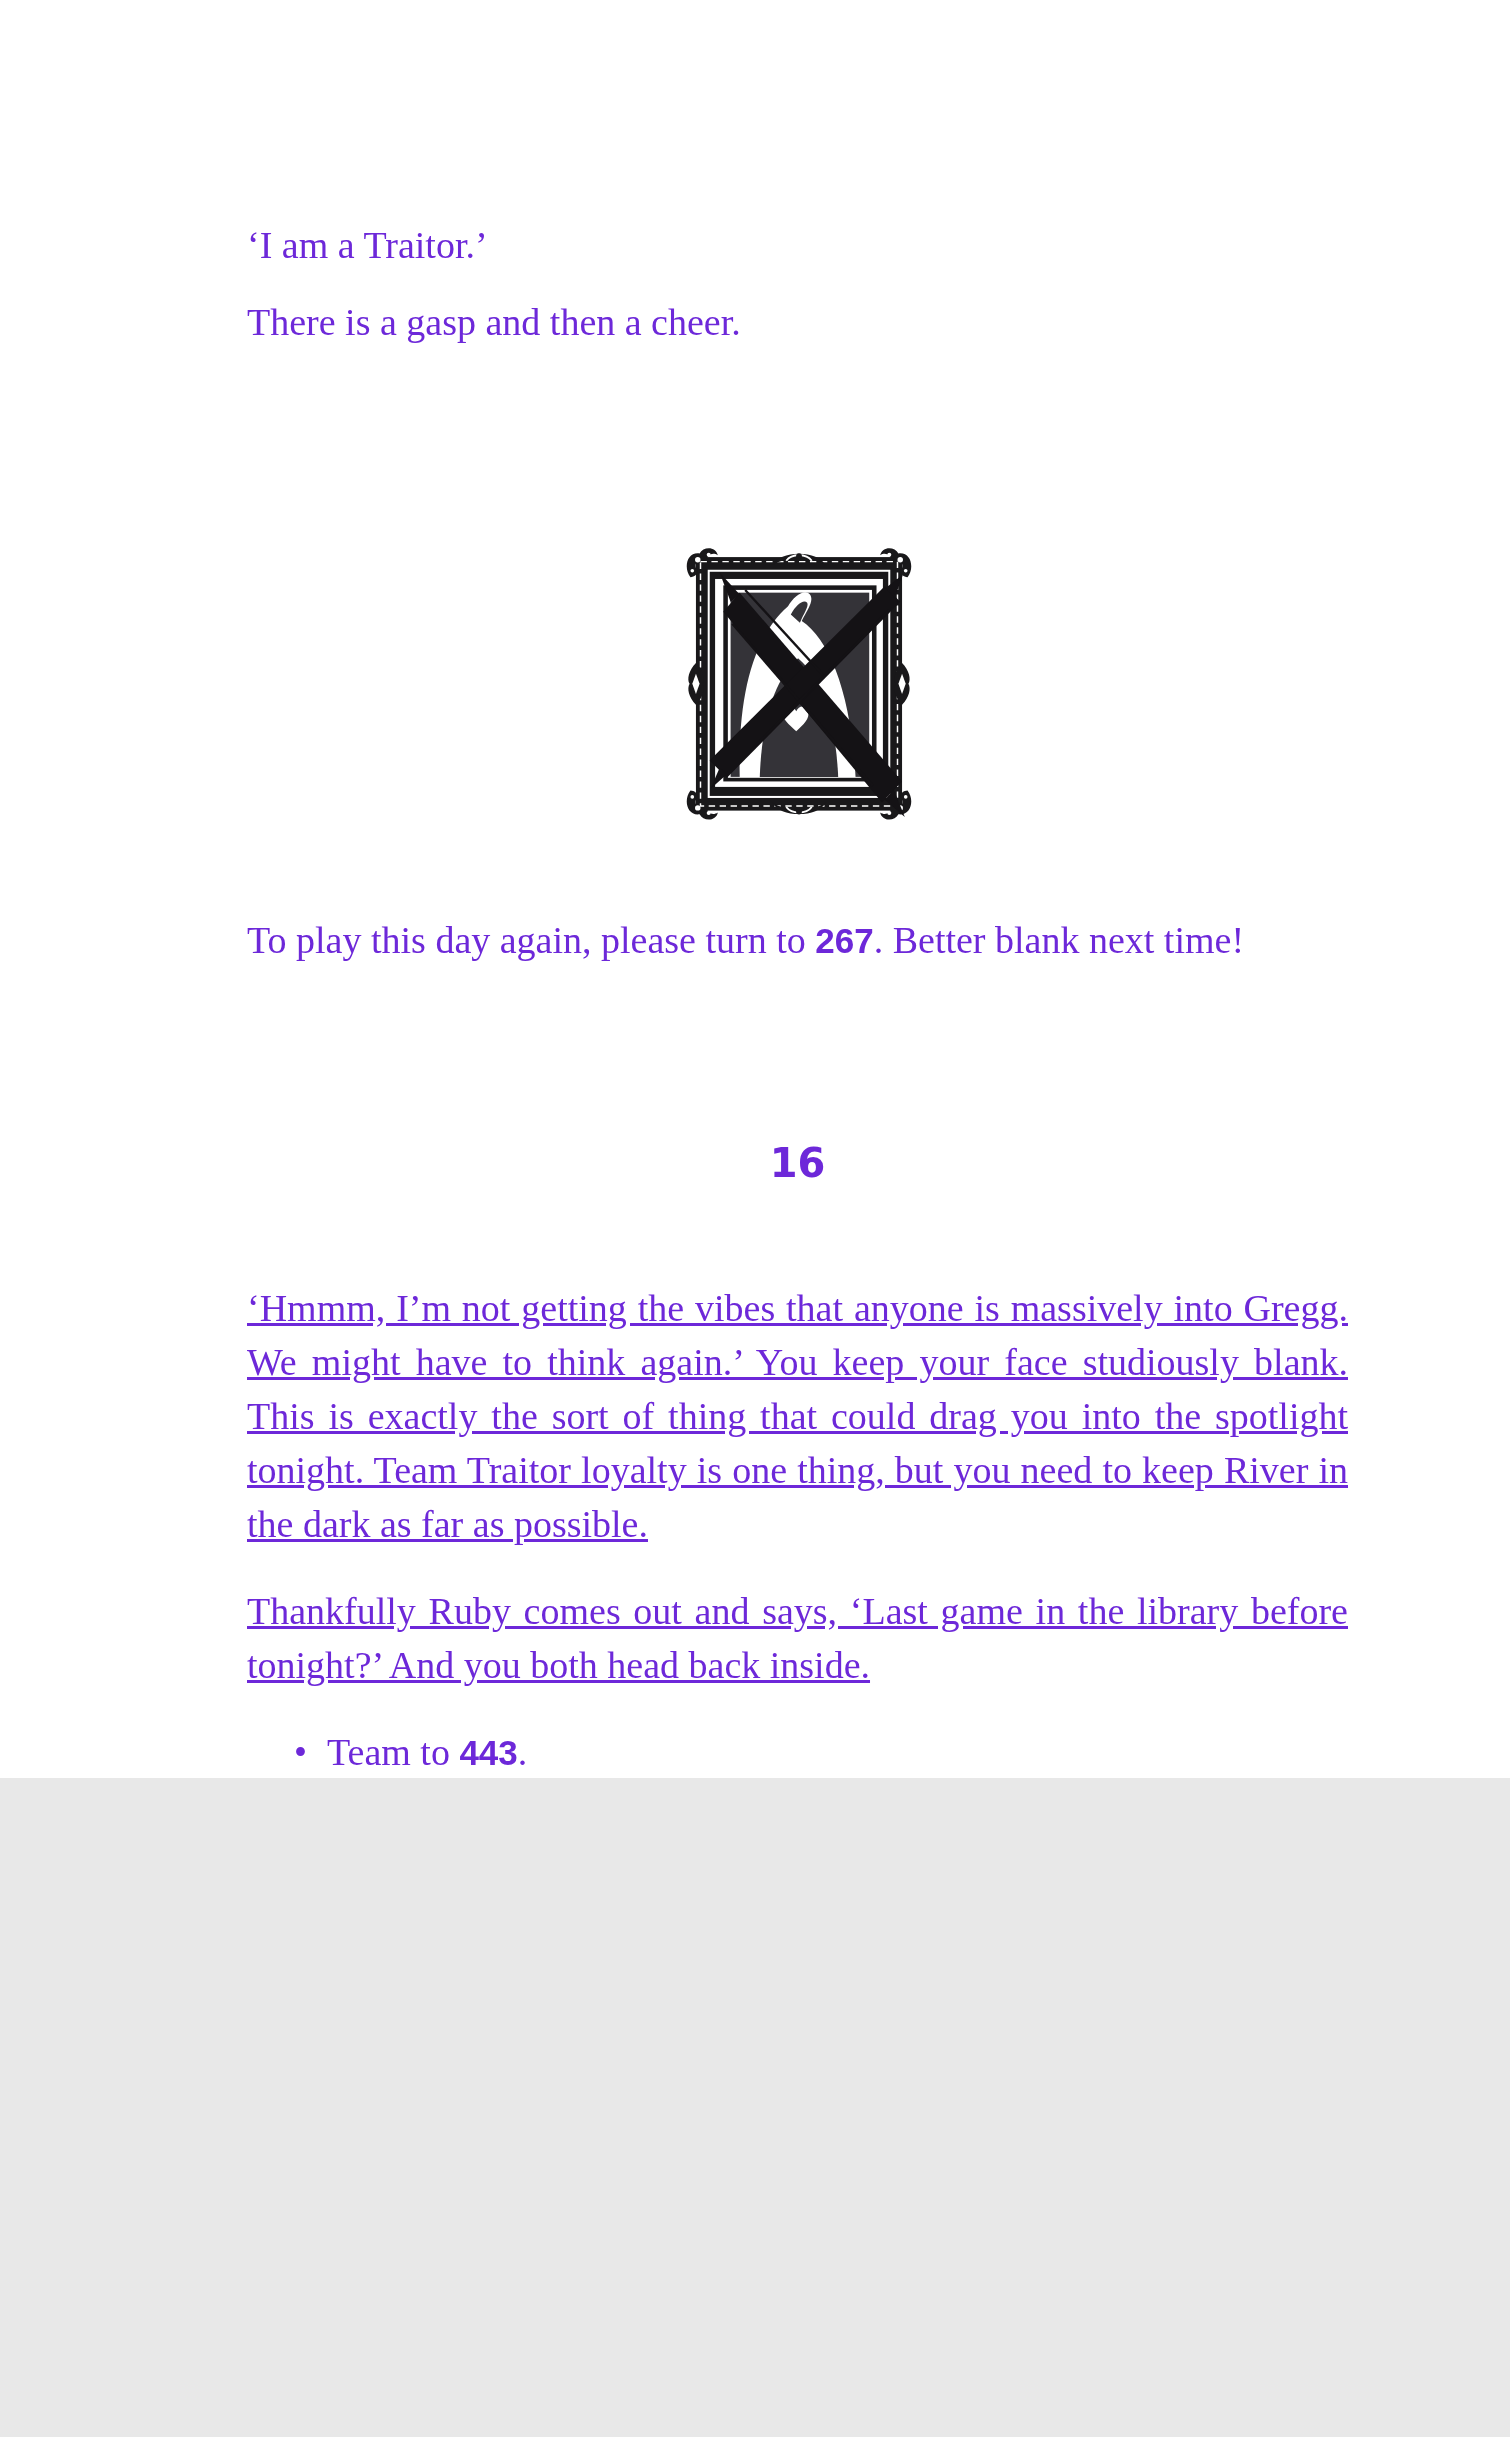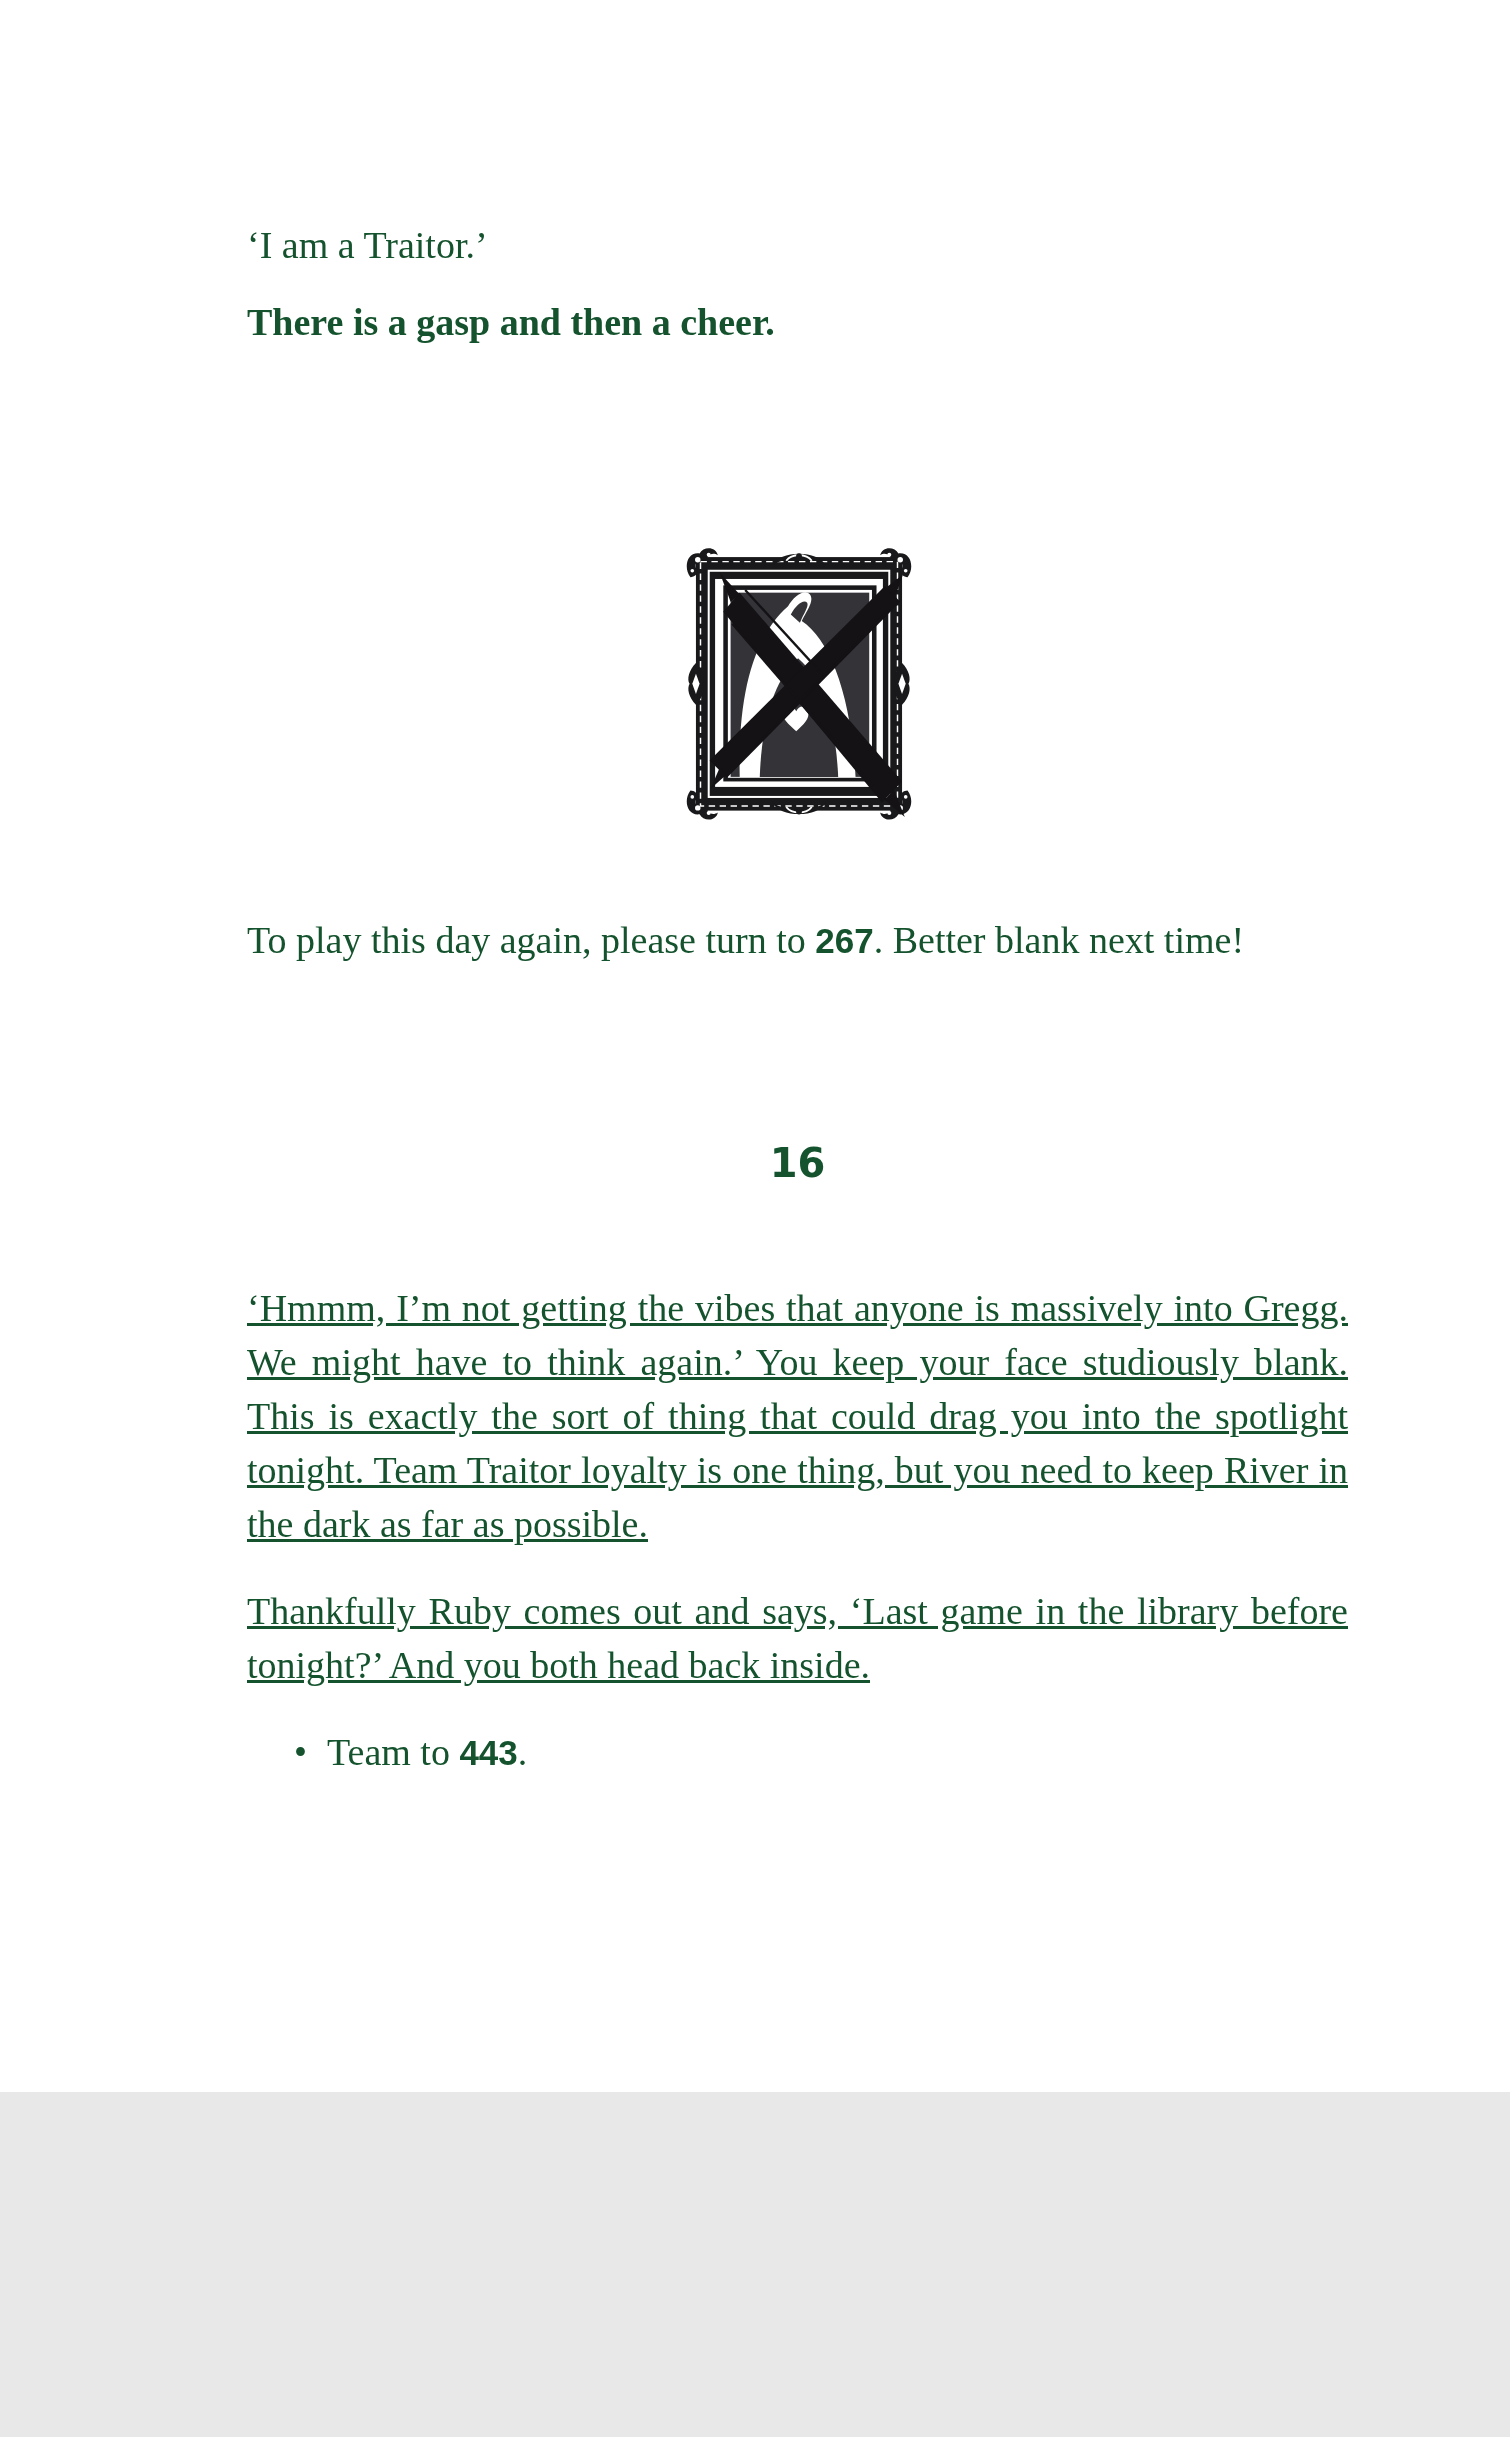--- a/index.html
+++ b/index.html
@@ -1,22 +1,22 @@
 <!DOCTYPE html>
 <html style="font-size:14.6px"><head>
 <meta charset="utf-8">
 <style>
   html, body { margin: 0; padding: 0; background: #e8e8e8; }
   .page {
     position: relative;
     width: 1511px;
-    height: 2092px;
+    height: 1778px;
     background: #ffffff;
     font-family: "Liberation Serif", serif;
-    color: #14532d;
+    color: #6d28d9;
     overflow: hidden;
   }
   .abs { position: absolute; }
   .serif-line {
     font-size: 38px;
     line-height: 1.2;
     white-space: nowrap;
   }
   .banner {
     left: 247px;
@@ -84,21 +84,21 @@
     letter-spacing: 0.02em;
   }
 </style>
 </head>
 <body>
 
 <div class="page">
 
   <div class="abs serif-line" style="left:247px; top:223px;">‘I am a Traitor.’</div>
 
-  <div class="abs serif-line" style="left:247px; top:300px;font-weight:bold;">There is a gasp and then a cheer.</div>
+  <div class="abs serif-line" style="left:247px; top:300px;">There is a gasp and then a cheer.</div>
 
 
   <div class="abs illustration" role="img" aria-label="ornate picture frame with hooded-figure portrait crossed out by a large X">
     <svg width="228" height="283" viewBox="0 0 250 310">
 
       <g>
         <rect x="12" y="12" width="226" height="278" fill="#19181a"></rect>
         <rect x="17" y="17" width="216" height="268" fill="none" stroke="#ffffff" stroke-width="1.6" stroke-dasharray="7 5"></rect>
         <rect x="26" y="27" width="198" height="248" fill="none" stroke="#ffffff" stroke-width="2.2"></rect>
 

